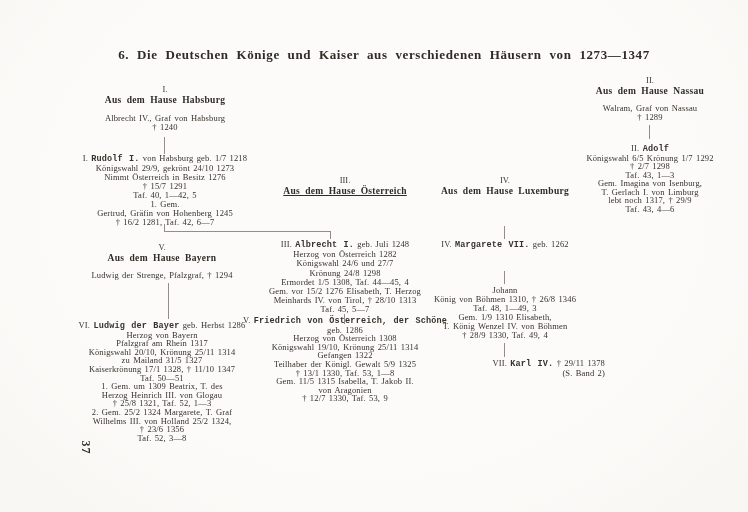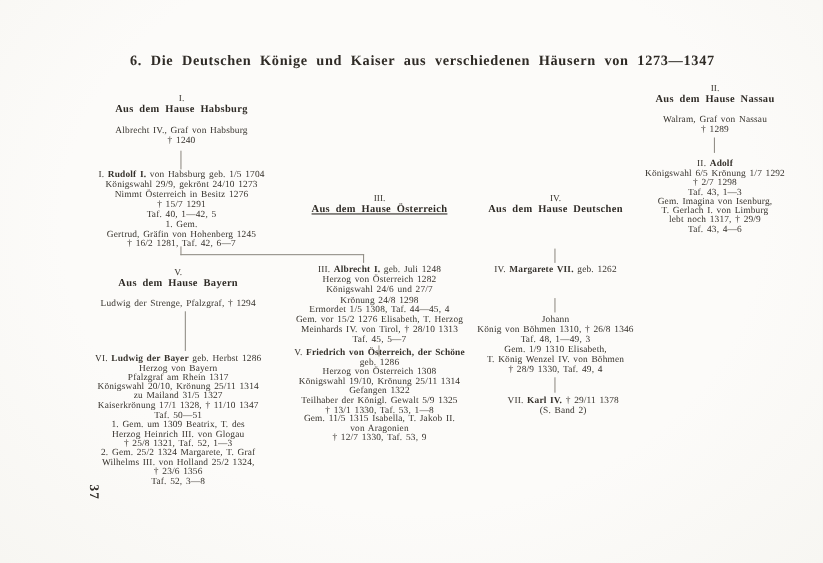--- a/index.html
+++ b/index.html
@@ -15,21 +15,21 @@
     font-size:13px; font-weight:bold; letter-spacing:0.6px; word-spacing:4px;
     color:#2f2b26;
   }
   .numeral { position:absolute; text-align:center; font-size:8.5px; color:#3a362f; }
   .house-name {
     position:absolute; text-align:center; font-weight:bold; font-size:9.5px;
     letter-spacing:0.3px; word-spacing:2.5px; color:#2f2b26;
   }
   .block { position:absolute; text-align:center; font-size:8.5px; letter-spacing:0.15px; word-spacing:1px; }
   .lines { white-space:pre-line; }
-  .b { font-weight:bold; }
+  .b { font-weight:bold;font-family:Liberation Mono, monospace; }
   .vline { position:absolute; width:1px; background:#938f88; }
   .hline { position:absolute; height:1px; background:#938f88; }
   .page-num {
     position:absolute; left:78px; top:440px;
     transform:rotate(90deg); transform-origin:center;
     font-weight:bold; font-size:12px; letter-spacing:1px; color:#2f2b26;
   }
 </style>
 </head>
 <body>
@@ -39,21 +39,21 @@
   <div class="title">6.  Die Deutschen Könige und Kaiser aus verschiedenen Häusern von 1273—1347</div>
 
   <div class="numeral" style="left:55px; top:84px; width:220px;">I.</div>
   <div class="house-name" style="left:55px; top:95px; width:220px;">Aus dem Hause Habsburg</div>
   <div class="block" style="left:55px; top:114px; width:220px; line-height:9.2px;">
     <div class="lines">Albrecht IV., Graf von Habsburg
 † 1240</div>
   </div>
   <div class="vline" style="left:164px; top:137px; height:17px;"></div>
   <div class="block" style="left:55px; top:154px; width:220px; line-height:9.0px;">
-    <div><span>I. </span><span class="b">Rudolf I.</span><span> von Habsburg geb. 1/5 1704</span></div>
+    <div><span>I. </span><span class="b">Rudolf I.</span><span> von Habsburg geb. 1/7 1218</span></div>
     <div class="lines">Königswahl 29/9, gekrönt 24/10 1273
 Nimmt Österreich in Besitz 1276
 † 15/7 1291
 Taf. 40, 1—42, 5
 1. Gem.
 Gertrud, Gräfin von Hohenberg 1245
 † 16/2 1281, Taf. 42, 6—7</div>
   </div>
 
   <div class="vline" style="left:164px; top:224px; height:8px;"></div>
@@ -98,36 +98,36 @@
 Königswahl 19/10, Krönung 25/11 1314
 Gefangen 1322
 Teilhaber der Königl. Gewalt 5/9 1325
 † 13/1 1330, Taf. 53, 1—8
 Gem. 11/5 1315 Isabella, T. Jakob II.
 von Aragonien
 † 12/7 1330, Taf. 53, 9</div>
   </div>
 
   <div class="numeral" style="left:395px; top:175px; width:220px;">IV.</div>
-  <div class="house-name" style="left:395px; top:186px; width:220px;">Aus dem Hause Deutschen</div>
+  <div class="house-name" style="left:395px; top:186px; width:220px;">Aus dem Hause Luxemburg</div>
   <div class="vline" style="left:504px; top:226px; height:13px;"></div>
   <div class="block" style="left:395px; top:240px; width:220px; line-height:9.2px;">
     <div><span>IV. </span><span class="b">Margarete VII.</span><span> geb. 1262</span></div>
   </div>
   <div class="vline" style="left:504px; top:271px; height:13px;"></div>
   <div class="block" style="left:395px; top:286px; width:220px; line-height:9.0px;">
     <div class="lines">Johann
 König von Böhmen 1310, † 26/8 1346
 Taf. 48, 1—49, 3
 Gem. 1/9 1310 Elisabeth,
 T. König Wenzel IV. von Böhmen
 † 28/9 1330, Taf. 49, 4</div>
   </div>
   <div class="vline" style="left:504px; top:343px; height:14px;"></div>
-  <div class="block" style="left:402px; top:359px; width:220px; line-height:9.2px;">
+  <div class="block" style="left:385px; top:359px; width:220px; line-height:9.2px;text-align:right;">
     <div><span>VII. </span><span class="b">Karl IV.</span><span> † 29/11 1378</span></div>
     <div class="lines">(S. Band 2)</div>
   </div>
 
   <div class="numeral" style="left:52px; top:242px; width:220px;">V.</div>
   <div class="house-name" style="left:52px; top:253px; width:220px;">Aus dem Hause Bayern</div>
   <div class="block" style="left:52px; top:271px; width:220px; line-height:9.2px;">
     <div class="lines">Ludwig der Strenge, Pfalzgraf, † 1294</div>
   </div>
   <div class="vline" style="left:168px; top:283px; height:36px;"></div>

